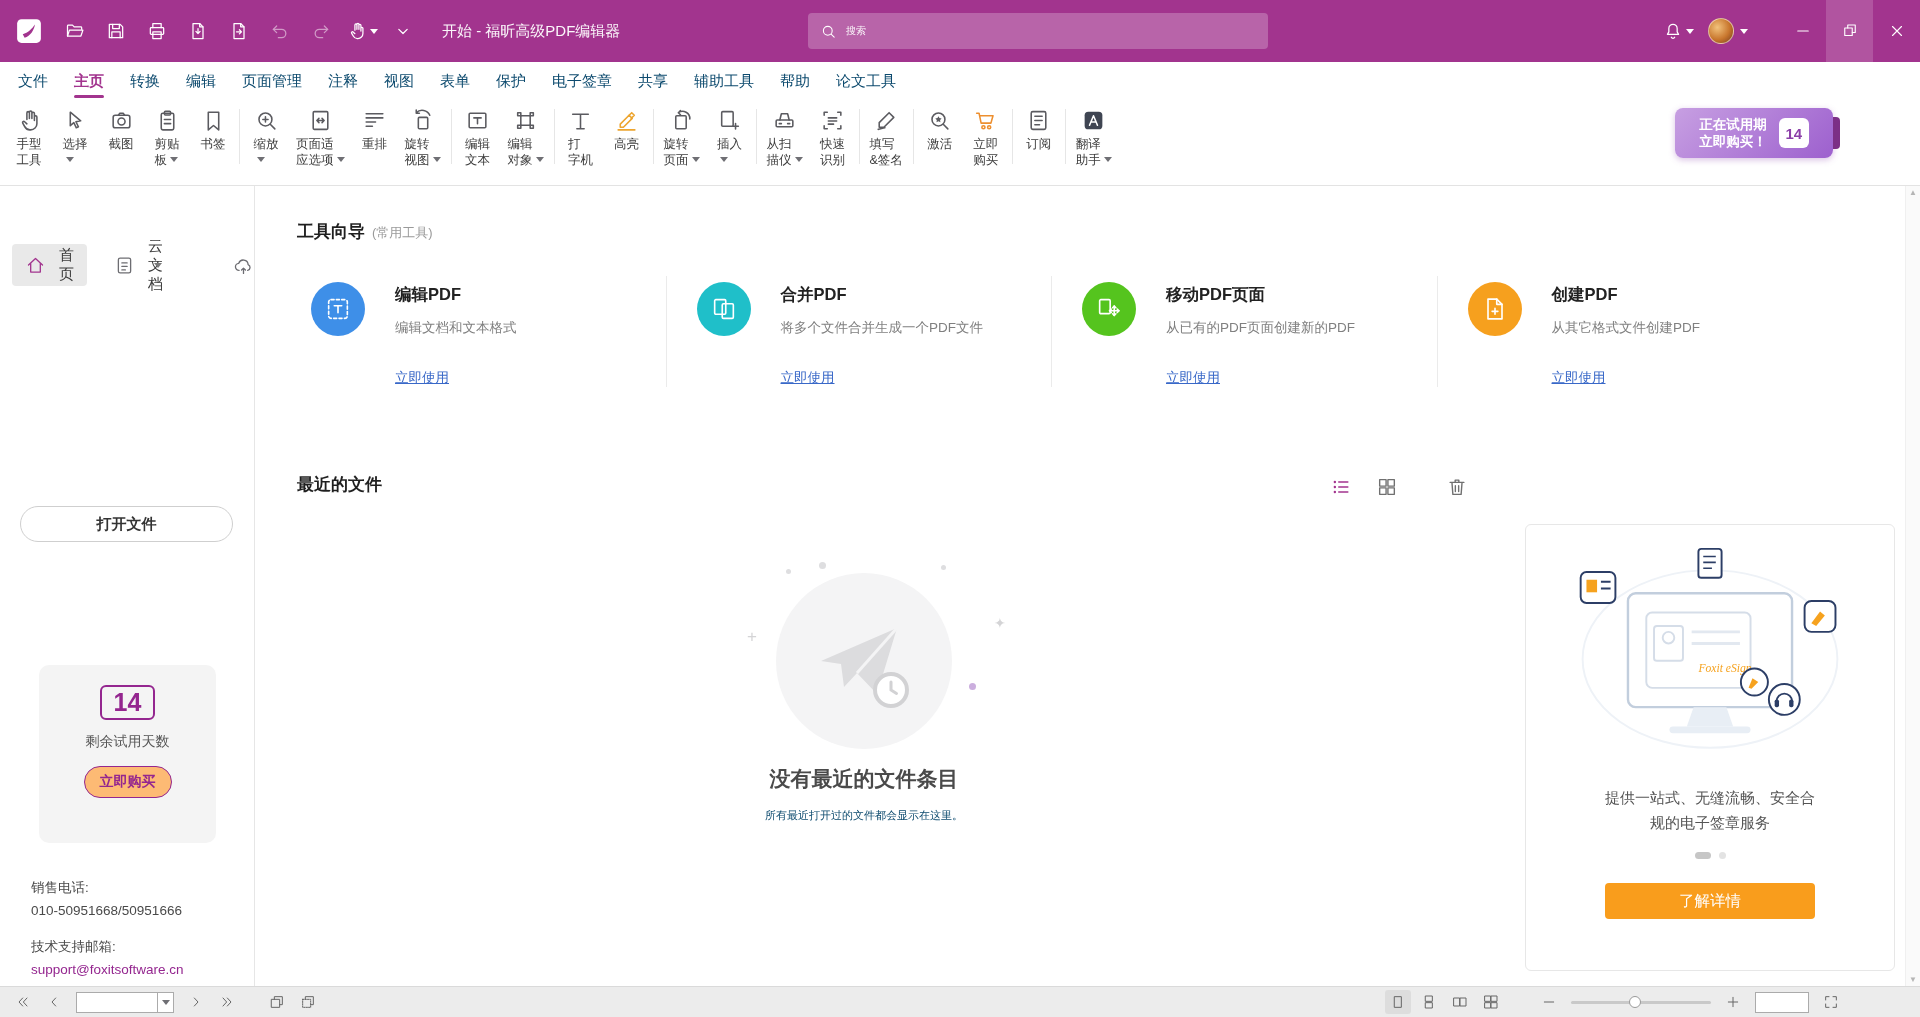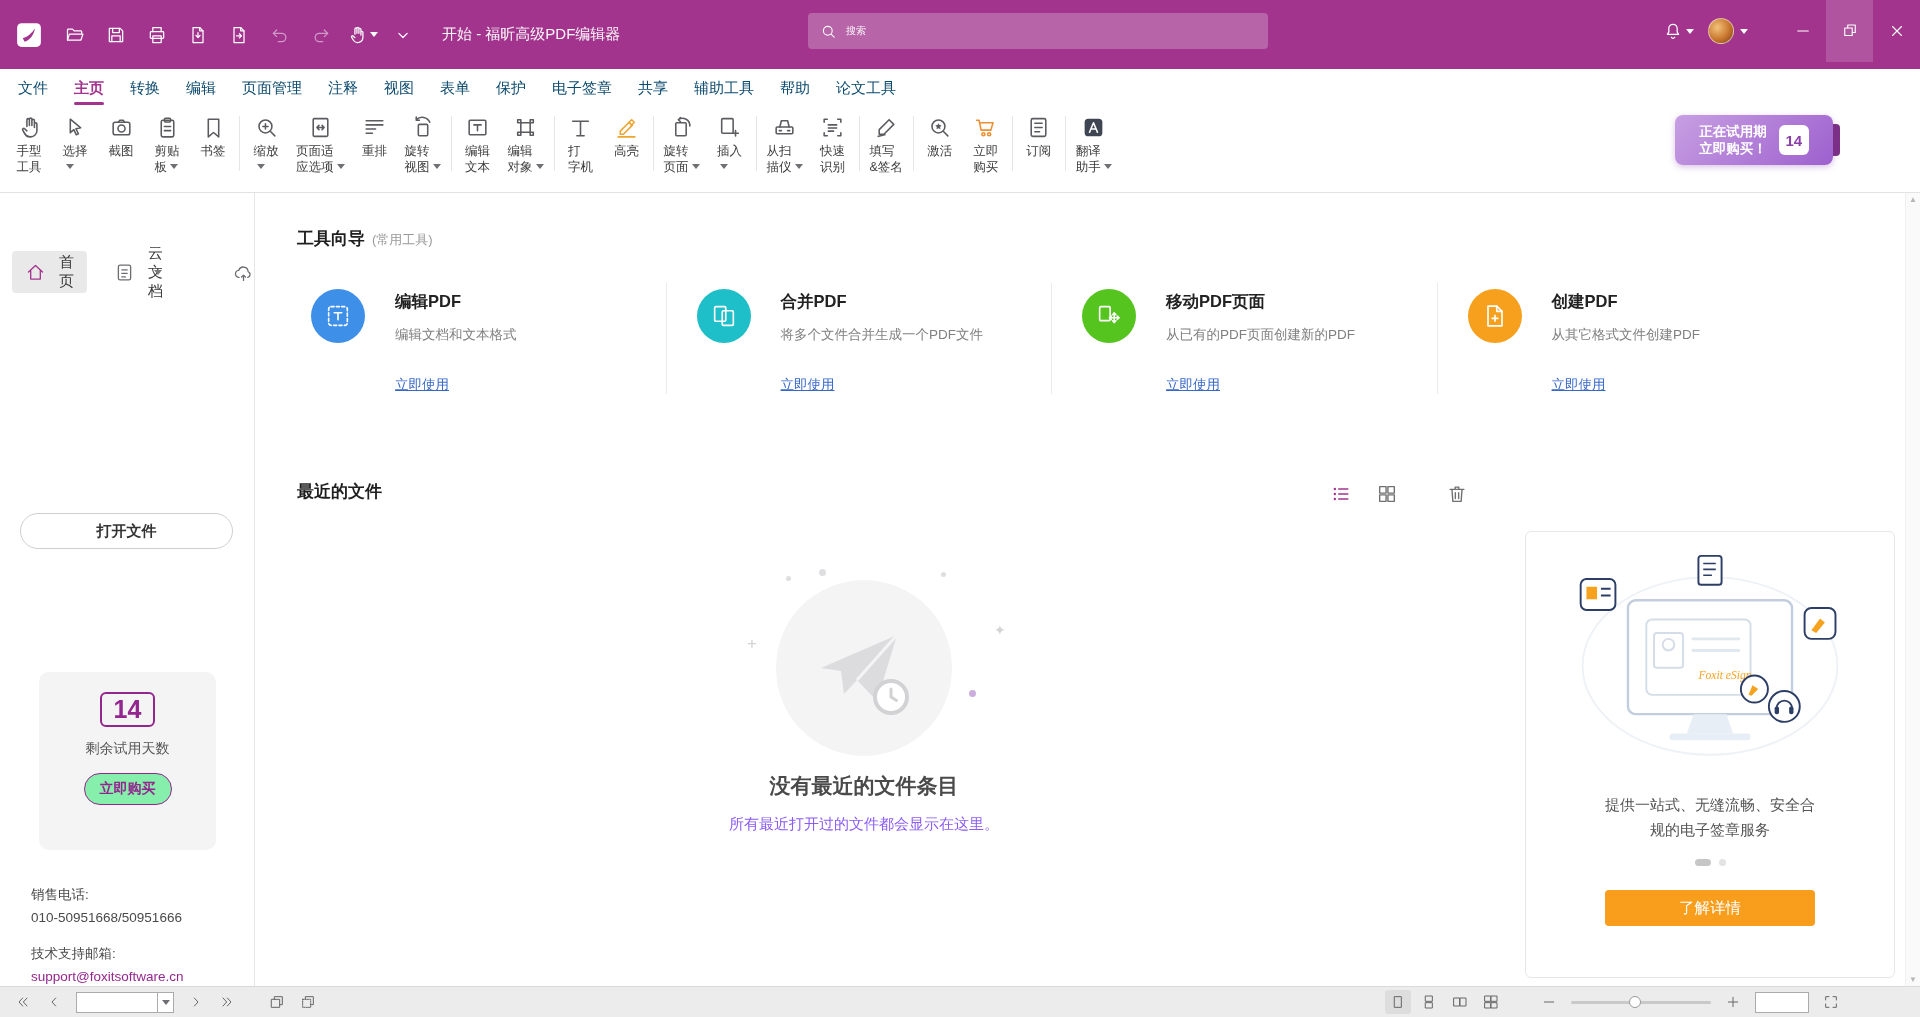--- a/index.html
+++ b/index.html
@@ -3,21 +3,21 @@
 <meta charset="utf-8">
 <style>
   *{box-sizing:border-box}
   html,body{margin:0;padding:0}
   body{width:1920px;height:1017px;font-family:"Liberation Sans","DejaVu Sans",sans-serif;color:#333;background:#fff;overflow:hidden}
   button{background:none;border:none;cursor:pointer;padding:0;font-family:inherit;color:inherit}
   svg.ic{display:block;stroke:currentColor;fill:none;stroke-width:1.5;stroke-linecap:round;stroke-linejoin:round}
   .app{width:1920px;height:1017px;display:flex;flex-direction:column}
 
   
-  .titlebar{height:69px;background:#A2348E;display:flex;align-items:center;padding-left:14px;position:relative;color:#fff;flex:none}
+  .titlebar{height:62px;background:#A2348E;display:flex;align-items:center;padding-left:14px;position:relative;color:#fff;flex:none}
   .logo{width:30px;height:30px;margin-right:12px}
   .qa{display:flex;align-items:center;gap:3px}
   .tb-btn{width:38px;height:40px;display:flex;align-items:center;justify-content:center;border-radius:3px;color:#fff}
   .tb-btn .ic{width:20px;height:20px}
   .tb-btn.dim{opacity:.5}
   .dd{display:inline-block;width:0;height:0;border-left:4px solid transparent;border-right:4px solid transparent;border-top:5px solid #6f6f74}
   .ddw{border-top-color:#fff;margin-left:3px}
   .win-title{margin-left:20px;font-size:15px;white-space:nowrap;opacity:.96}
   .searchbox{position:absolute;left:808px;top:13px;width:460px;height:36px;background:rgba(255,255,255,.24);border-radius:4px;display:flex;align-items:center;padding:0 12px;gap:9px;cursor:text}
   .searchbox .ic{width:17px;height:17px}
@@ -63,21 +63,21 @@
   .side-item.active{background:#E9E9E9}
   .side-item.active .side-ic{color:#A2348E}
   .side-item.indent{margin-left:30px}
   .side-ic{color:#6d6d72;margin-right:13px}
   .side-ic .ic{width:21px;height:21px}
   .side-dd{position:absolute;right:14px;border-top-color:#7a7a7a}
   .open-file-btn{position:absolute;left:20px;top:320px;width:213px;height:36px;border-radius:18px;border:1px solid #cfcfcf;background:#fff;font-size:15px;font-weight:bold;color:#333}
   .trial-card{position:absolute;left:39px;top:479px;width:177px;height:178px;background:#F4F4F4;border-radius:10px;display:flex;flex-direction:column;align-items:center}
   .trial-days{margin-top:20px;font-size:25px;font-weight:bold;color:#94268F;border:2px solid #94268F;border-radius:6px;padding:1px 12px}
   .trial-caption{margin-top:13px;font-size:14px;color:#555}
-  .trial-buy{margin-top:15px;width:88px;height:32px;border-radius:16px;border:1.5px solid #94268F;color:#94268F;background:#86efac;font-size:14px;font-weight:bold}
+  .trial-buy{margin-top:15px;width:88px;height:32px;border-radius:16px;border:1.5px solid #94268F;color:#94268F;background:#fdba74;font-size:14px;font-weight:bold}
   .contact{position:absolute;left:31px;top:690px;font-size:13.5px;color:#4a4a4a;line-height:23px}
   .contact .blk{margin-bottom:13px}
   .contact a{color:#94268F;text-decoration:none}
 
   
   .main{flex:1;position:relative;overflow:hidden;background:#fff}
   .tools-head{position:absolute;left:42px;top:34px;display:flex;align-items:baseline;gap:7px}
   .tools-title{font-size:17px;font-weight:bold;color:#1f1f1f}
   .tools-sub{font-size:13px;color:#9a9a9a}
   .cards{position:absolute;left:42px;top:90px;width:1525px;display:flex}
@@ -91,21 +91,21 @@
   .card-desc{font-size:13.5px;color:#808080;margin-top:13px}
   .card-link{margin:32px 0 0 84px;font-size:13.5px;color:#3968C8;text-decoration:underline}
   .recent-head{position:absolute;left:42px;top:287px;font-size:17px;font-weight:bold;color:#1f1f1f}
   .recent-views{position:absolute;left:1075px;top:290px;display:flex;align-items:center}
   .rv-btn{color:#707070;margin-right:24px}
   .rv-btn .ic{width:22px;height:22px}
   .rv-btn.active{color:#A2348E}
   .rv-btn.trash{margin-left:24px;margin-right:0}
   .empty-illus{position:absolute;left:516px;top:382px;width:186px;height:186px}
   .empty-title{position:absolute;top:579px;left:609px;transform:translateX(-50%);font-size:21px;font-weight:600;color:#4a4a4a;white-space:nowrap}
-  .empty-sub{position:absolute;top:622px;left:609px;transform:translateX(-50%);font-size:15px;color:#8b5cf6;white-space:nowrap}
+  .empty-sub{position:absolute;top:622px;left:609px;transform:translateX(-50%);font-size:11px;color:#0c4a6e;white-space:nowrap}
   .deco{position:absolute;color:#d4d4d6;font-size:17px;line-height:1}
   .deco.dot{width:7px;height:7px;border-radius:50%;background:#dedee0}
   .deco.dot.sm{width:5px;height:5px}
   .deco.dot.purple{background:#cbaede}
 
   
   .promo{position:absolute;left:1270px;top:338px;width:370px;height:447px;border:1px solid #e7e7e7;border-radius:6px;background:#fff}
   .promo-illus{display:block;margin:20px auto 0;width:310px;height:222px}
   .promo-text{margin-top:18px;text-align:center;font-size:15px;color:#555;line-height:25px}
   .promo-dots{display:flex;justify-content:center;gap:8px;margin-top:17px;align-items:center}

